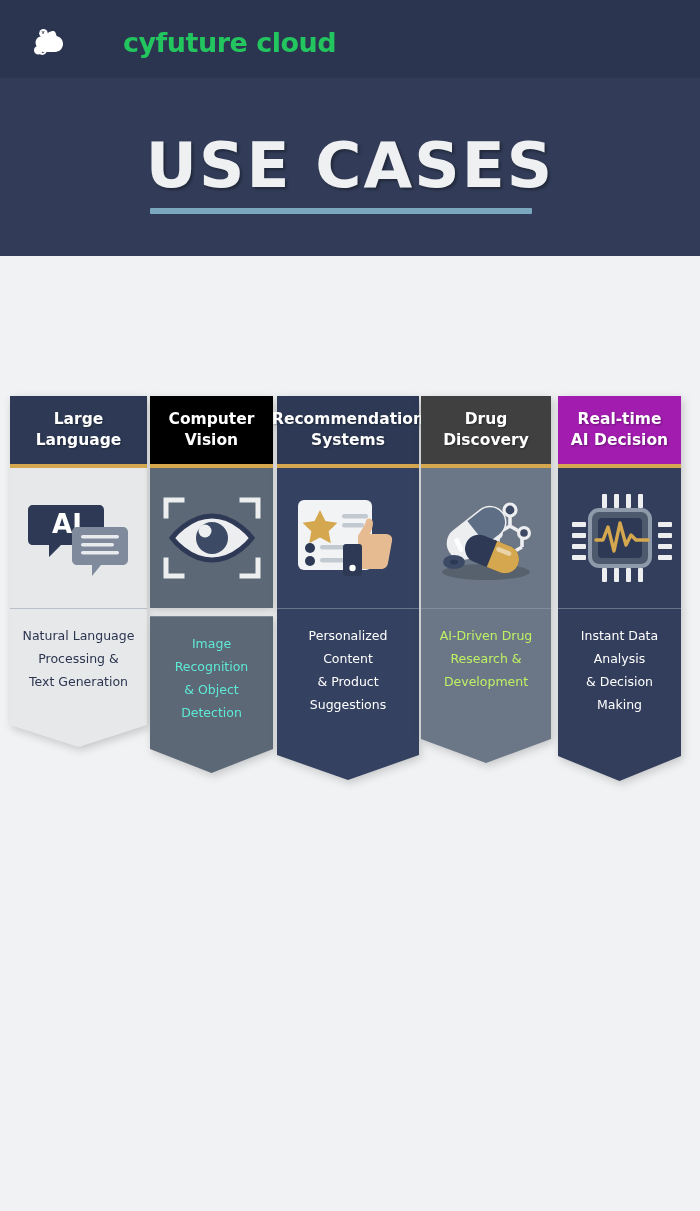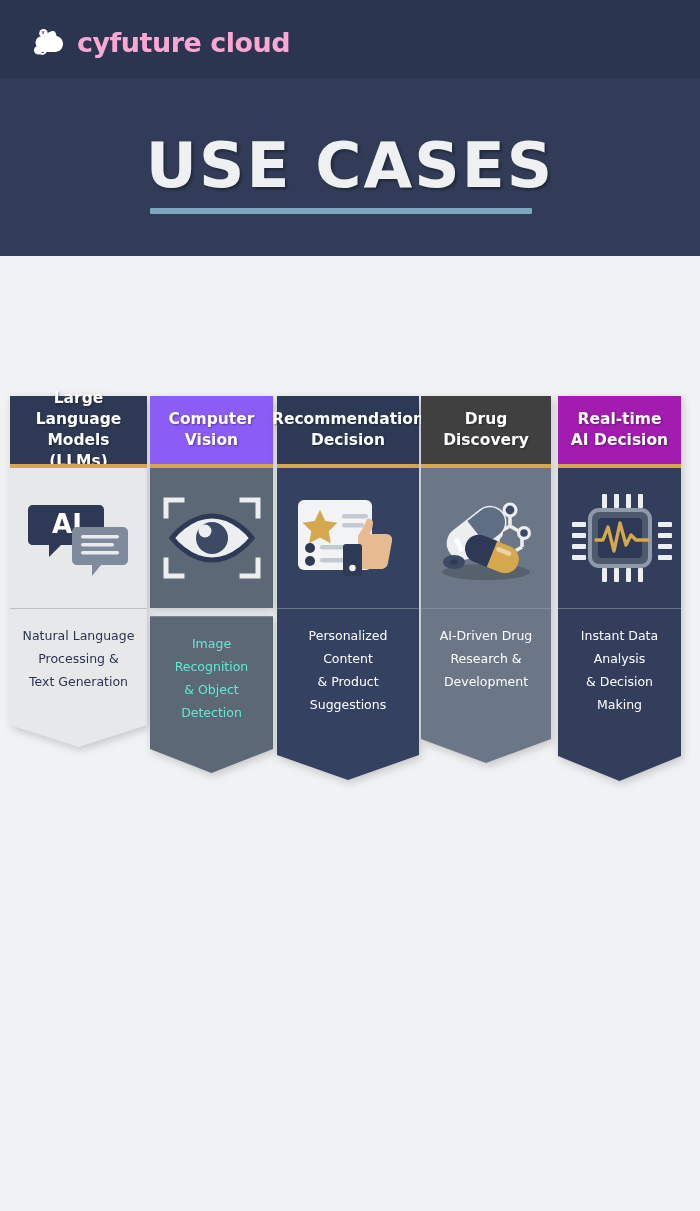--- a/index.html
+++ b/index.html
@@ -42,27 +42,28 @@
     display: flex;
     align-items: center;
     gap: 9px;
     height: 40px;
   }
   .logo-mark {
     width: 38px; height: 32px;
     display: block;
   }
   .logo-text {
-    color: #f9a8d4;
+    color: #22c55e;
     font-size: 27px;
     font-weight: bold;
     letter-spacing: -0.5px;
     line-height: 1;
     font-family: "DejaVu Sans", sans-serif;
     white-space: nowrap;
+    margin-left: 46px;
   }
   .logo-text .lt-light { font-weight: bold; }
 
   .page-title {
     position: absolute;
     left: 0; top: 134px;
     width: 700px;
     text-align: center;
     color: #eef0f2;
     font-size: 63px;
@@ -189,21 +190,20 @@
     <div class="page-title">USE CASES</div>
     <div class="title-underline"></div>
   </div>
 
   <div class="cards">
       <div class="card" style="left: 10px; width: 137px; height: 347px;">
         <div class="card-shadow" style="width: 137px;">
           <div class="card-head" style="height: 68px; background: rgb(46, 58, 85); font-size: 15.5px; line-height: 1.35;">
             <div>
               <div>Large Language</div>
-              <div>Models (LLMs)</div>
             </div>
           </div>
           <div class="gold-rule" style="background: rgb(213, 168, 79);">
             <div class="gold-notch" style="border-top-color: rgb(213, 168, 79);"></div>
           </div>
           <div class="card-icon" style="height: 140px; background: rgb(230, 232, 234);">
             <span>
               <svg width="104" height="82" viewBox="0 0 104 82">
         <path d="M6 8h66c3 0 5 2 5 5v30c0 3-2 5-5 5H34l-12 12V48h-16c-3 0-5-2-5-5V13c0-3 2-5 5-5z" fill="#2e3a55"></path>
         <text x="40" y="36" font-family="DejaVu Sans, sans-serif" font-size="26" font-weight="bold" fill="#ffffff" text-anchor="middle">AI</text>
@@ -219,21 +219,21 @@
             <div class="card-desc" style="color: rgb(44, 53, 80);">
               <div>Natural Language</div>
               <div>Processing &amp;</div>
               <div>Text Generation</div>
             </div>
           </div>
         </div>
       </div>
       <div class="card" style="left: 150px; width: 123px; height: 365px;">
         <div class="card-shadow" style="width: 123px;">
-          <div class="card-head" style="height: 68px; background: #8b5cf6; font-size: 15.5px; line-height: 1.35;">
+          <div class="card-head" style="height: 68px; background: #000000; font-size: 15.5px; line-height: 1.35;">
             <div>
               <div>Computer</div>
               <div>Vision</div>
             </div>
           </div>
           <div class="gold-rule" style="background: rgb(213, 168, 79);">
             <div class="gold-notch" style="border-top-color: rgb(213, 168, 79);"></div>
           </div>
           <div class="card-icon" style="height: 140px; background: rgb(93, 104, 119);">
             <span>
@@ -257,21 +257,21 @@
               <div>&amp; Object Detection</div>
             </div>
           </div>
         </div>
       </div>
       <div class="card" style="left: 277px; width: 142px; height: 380px;">
         <div class="card-shadow" style="width: 142px;">
           <div class="card-head" style="height: 68px; background: rgb(46, 58, 85); font-size: 15.5px; line-height: 1.35;">
             <div>
               <div>Recommendation</div>
-              <div>Decision</div>
+              <div>Systems</div>
             </div>
           </div>
           <div class="gold-rule" style="background: rgb(213, 168, 79);">
             <div class="gold-notch" style="border-top-color: rgb(213, 168, 79);"></div>
           </div>
           <div class="card-icon" style="height: 140px; background: rgb(53, 65, 97);">
             <span>
               <svg width="112" height="88" viewBox="0 0 112 88">
         <rect x="6" y="6" width="74" height="70" rx="6" fill="#f2f3f4"></rect>
         <path d="M28 16l5.4 10.9 12 1.8-8.7 8.5 2.1 12-10.8-5.7-10.8 5.7 2.1-12-8.7-8.5 12-1.8z" fill="#d5a84f"></path>
@@ -329,21 +329,21 @@
           <path d="M64 48h14c7.7 0 14 6.3 14 14s-6.3 14-14 14H64z" fill="#d5a84f"></path>
           <rect x="66" y="53" width="16" height="4.5" rx="2.2" fill="#ffffff" opacity="0.5"></rect>
         </g>
         <ellipse cx="26" cy="70" rx="11" ry="7" fill="#3d4a66"></ellipse>
         <ellipse cx="26" cy="70" rx="4" ry="2.6" fill="#2e3a55"></ellipse>
       </svg>
             </span>
           </div>
           <div class="card-desc-wrap" style="height: 155px; background: rgb(107, 118, 134); clip-path: polygon(0px 0px, 100% 0px, 100% calc(100% - 24px), 50% 100%, 0px calc(100% - 24px));">
             <div class="divider-line" style="top: 0px;"></div>
-            <div class="card-desc" style="color: #ffffff;">
+            <div class="card-desc" style="color: #bef264;">
               <div>AI-Driven Drug</div>
               <div>Research &amp;</div>
               <div>Development</div>
             </div>
           </div>
         </div>
       </div>
       <div class="card" style="left: 558px; width: 123px; height: 381px;">
         <div class="card-shadow" style="width: 123px;">
           <div class="card-head" style="height: 68px; background: #a21caf; font-size: 15.5px; line-height: 1.35;">

